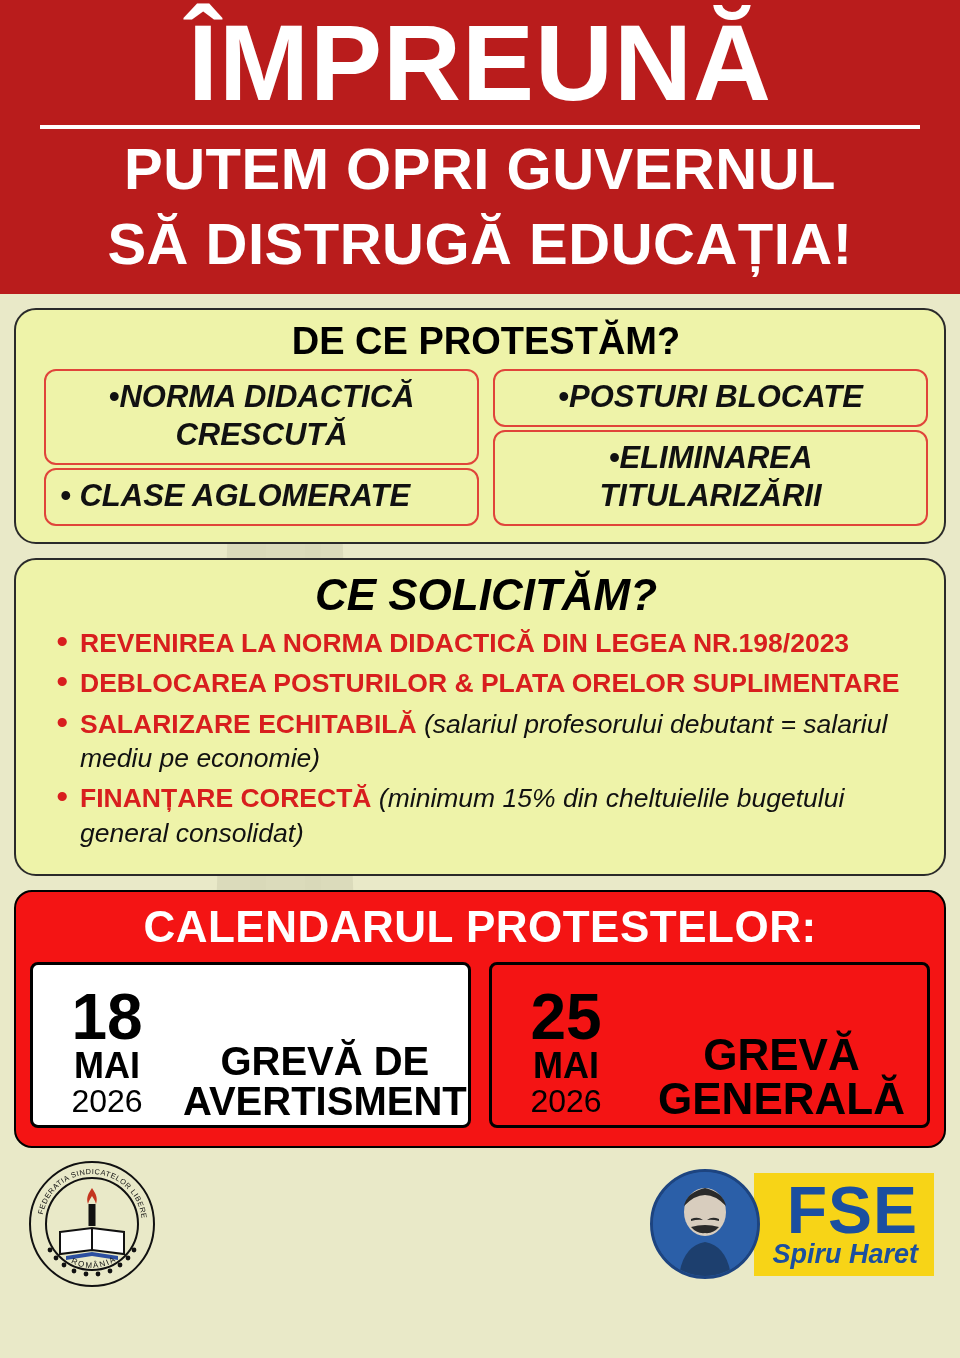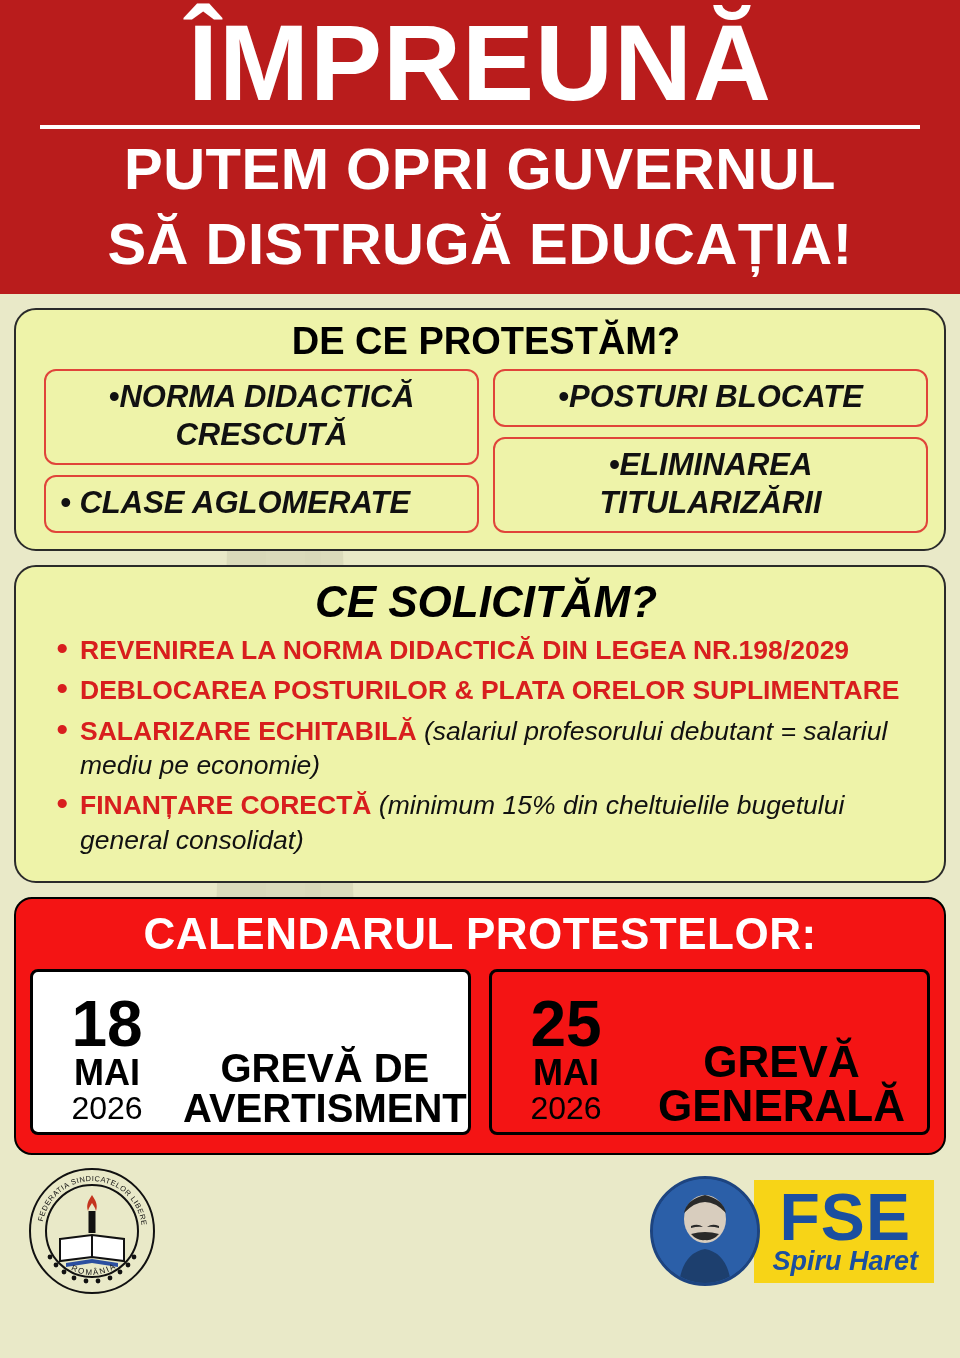--- a/index.html
+++ b/index.html
@@ -88,21 +88,21 @@
   .why-body {
     display: flex;
     gap: 14px;
     padding: 0 16px 16px 16px;
     align-items: flex-start;
   }
   .why-col {
     flex: 1;
     display: flex;
     flex-direction: column;
-    gap: 10px;
+    gap: 3px;
   }
   .why-item {
     border: 2px solid #e0443a;
     border-radius: 12px;
     background: transparent;
     font-style: italic;
     font-weight: bold;
     font-size: 31px;
     color: #111;
     padding: 7px 14px 9px 14px;
@@ -235,21 +235,21 @@
     background: #2b5fa8;
     border: 3px solid #1d4480;
     position: relative;
     overflow: hidden;
     margin-right: -6px;
   }
   .fse-text {
     background: #f7d417;
     border: 2px solid #f7d417;
     padding: 2px 14px 6px 16px;
-    text-align: center;
+    text-align: right;
     line-height: 1;
   }
   .fse-text .fse-main {
     font-size: 66px;
     font-weight: bold;
     color: #1b4fa0;
     letter-spacing: 1px;
     display: block;
   }
   .fse-text .fse-sub {
@@ -293,21 +293,21 @@
         <div class="why-item">•POSTURI BLOCATE</div>
         <div class="why-item">•ELIMINAREA TITULARIZĂRII</div>
       </div>
     </div>
   </div>
 
   <div class="panel">
     <div class="panel-title italic">CE SOLICITĂM?</div>
     <div class="demands-list">
       <div class="demand">
-        <span class="strong">REVENIREA LA NORMA DIDACTICĂ DIN LEGEA NR.198/2029</span><span></span>
+        <span class="strong">REVENIREA LA NORMA DIDACTICĂ DIN LEGEA NR.198/2023</span><span></span>
       </div>
       <div class="demand">
         <span class="strong">DEBLOCAREA POSTURILOR &amp; PLATA ORELOR SUPLIMENTARE</span><span></span>
       </div>
       <div class="demand">
         <span class="strong">SALARIZARE ECHITABILĂ</span><span> (salariul profesorului debutant = salariul mediu pe economie)</span>
       </div>
       <div class="demand">
         <span class="strong">FINANȚARE CORECTĂ</span><span> (minimum 15% din cheltuielile bugetului general consolidat)</span>
       </div>

